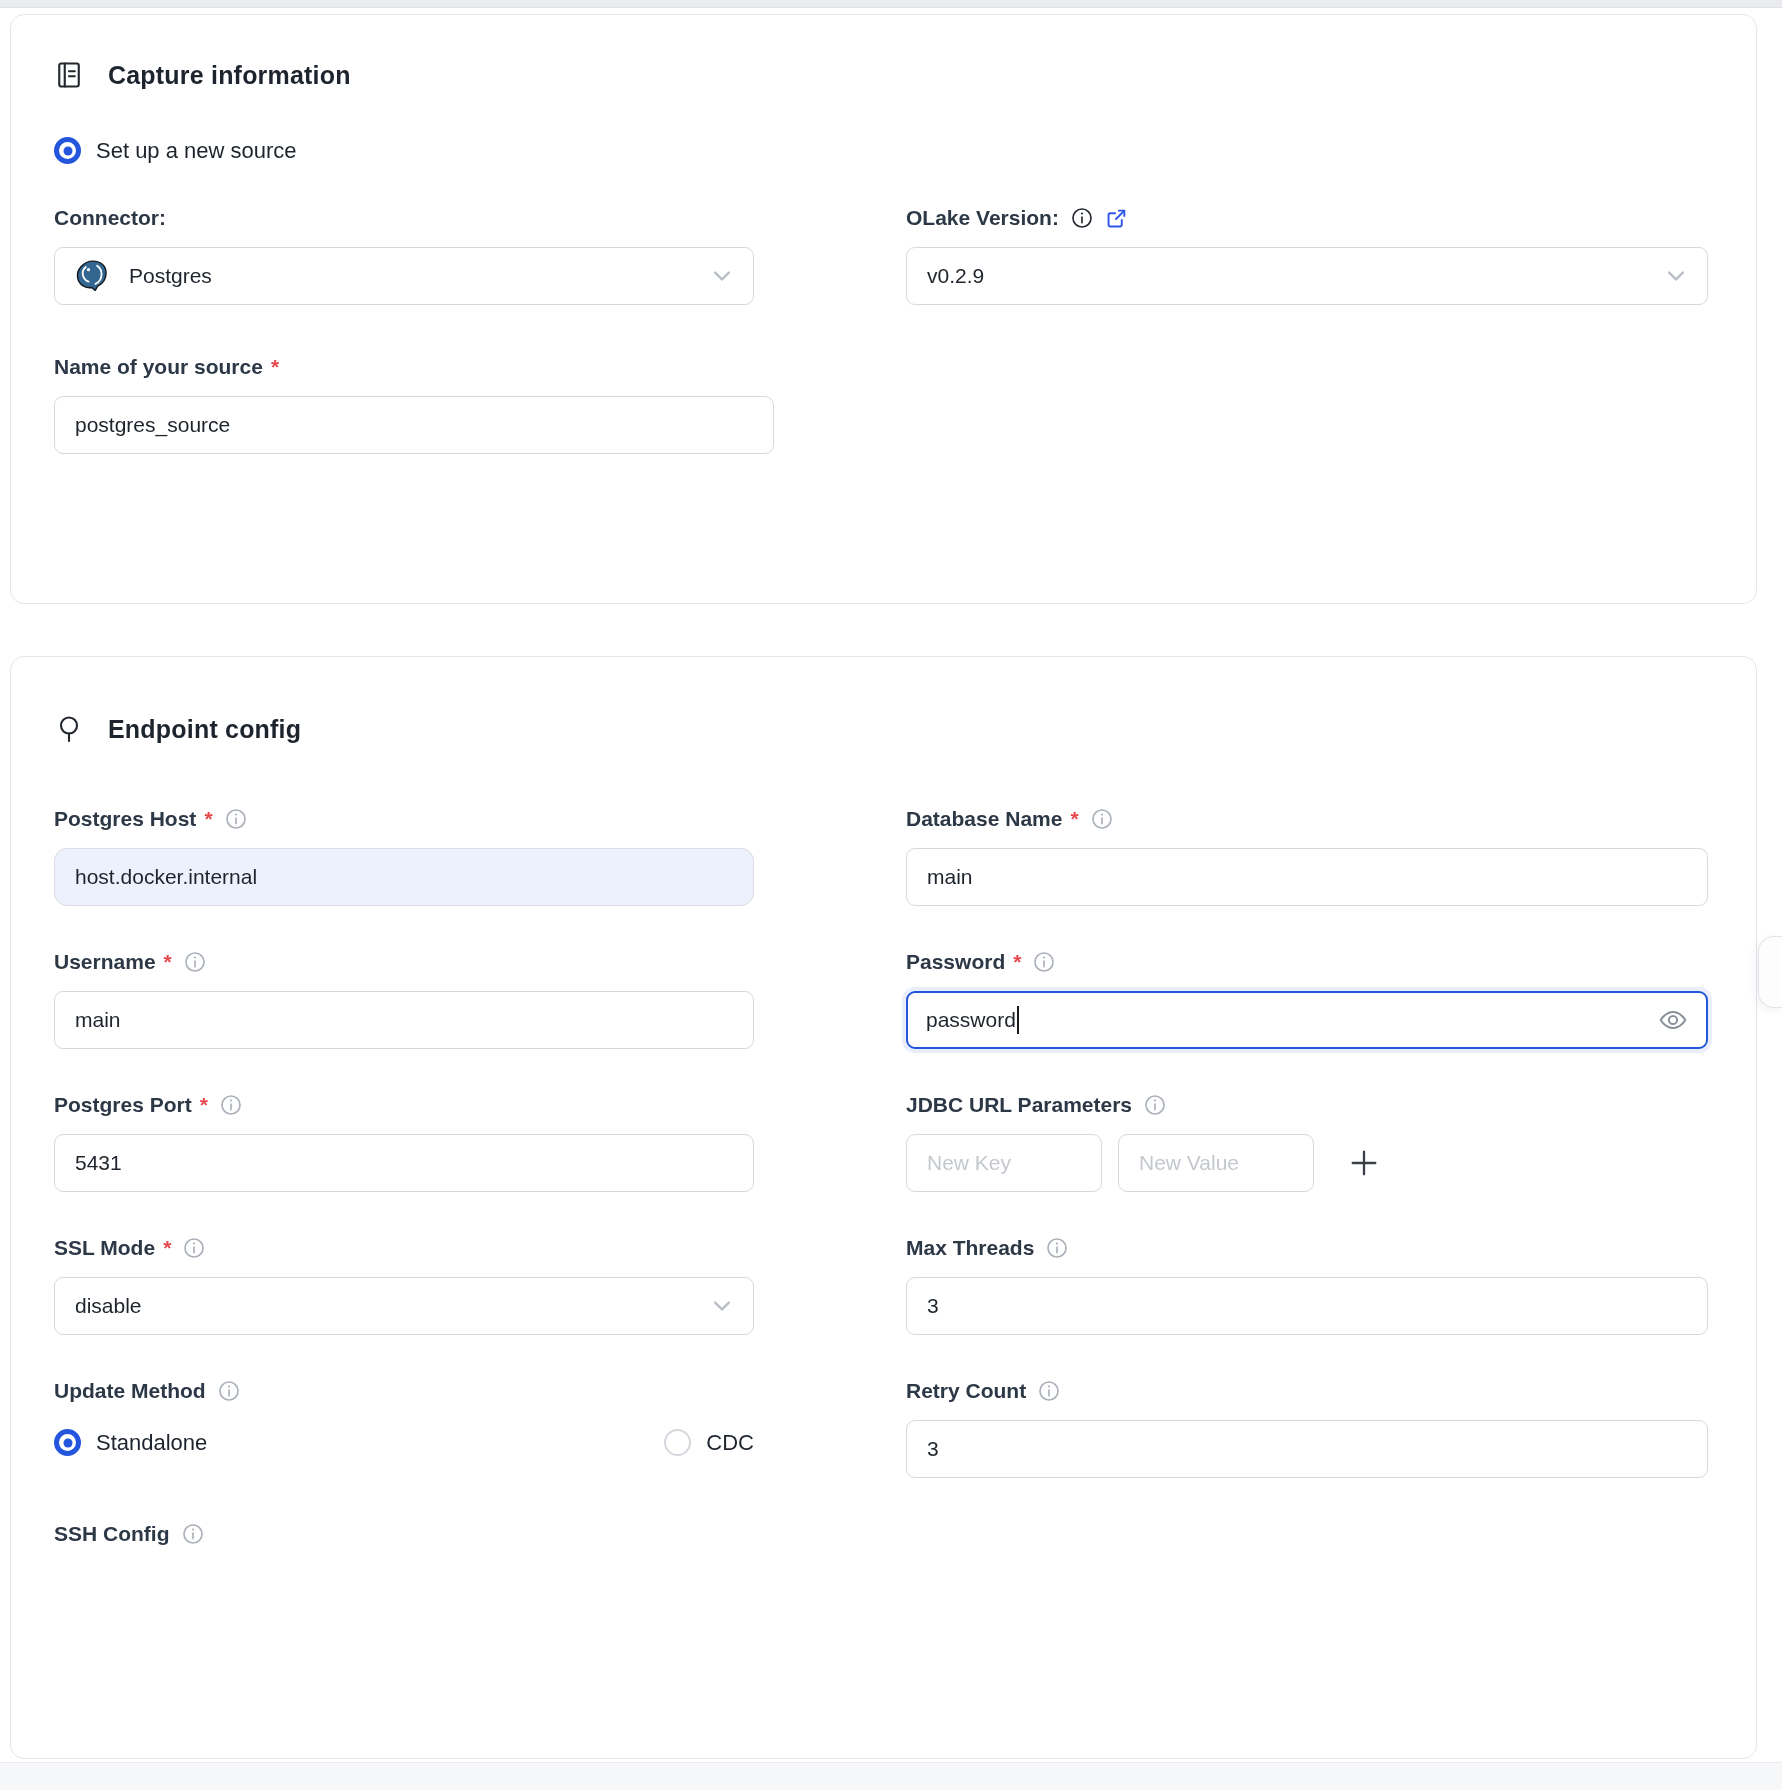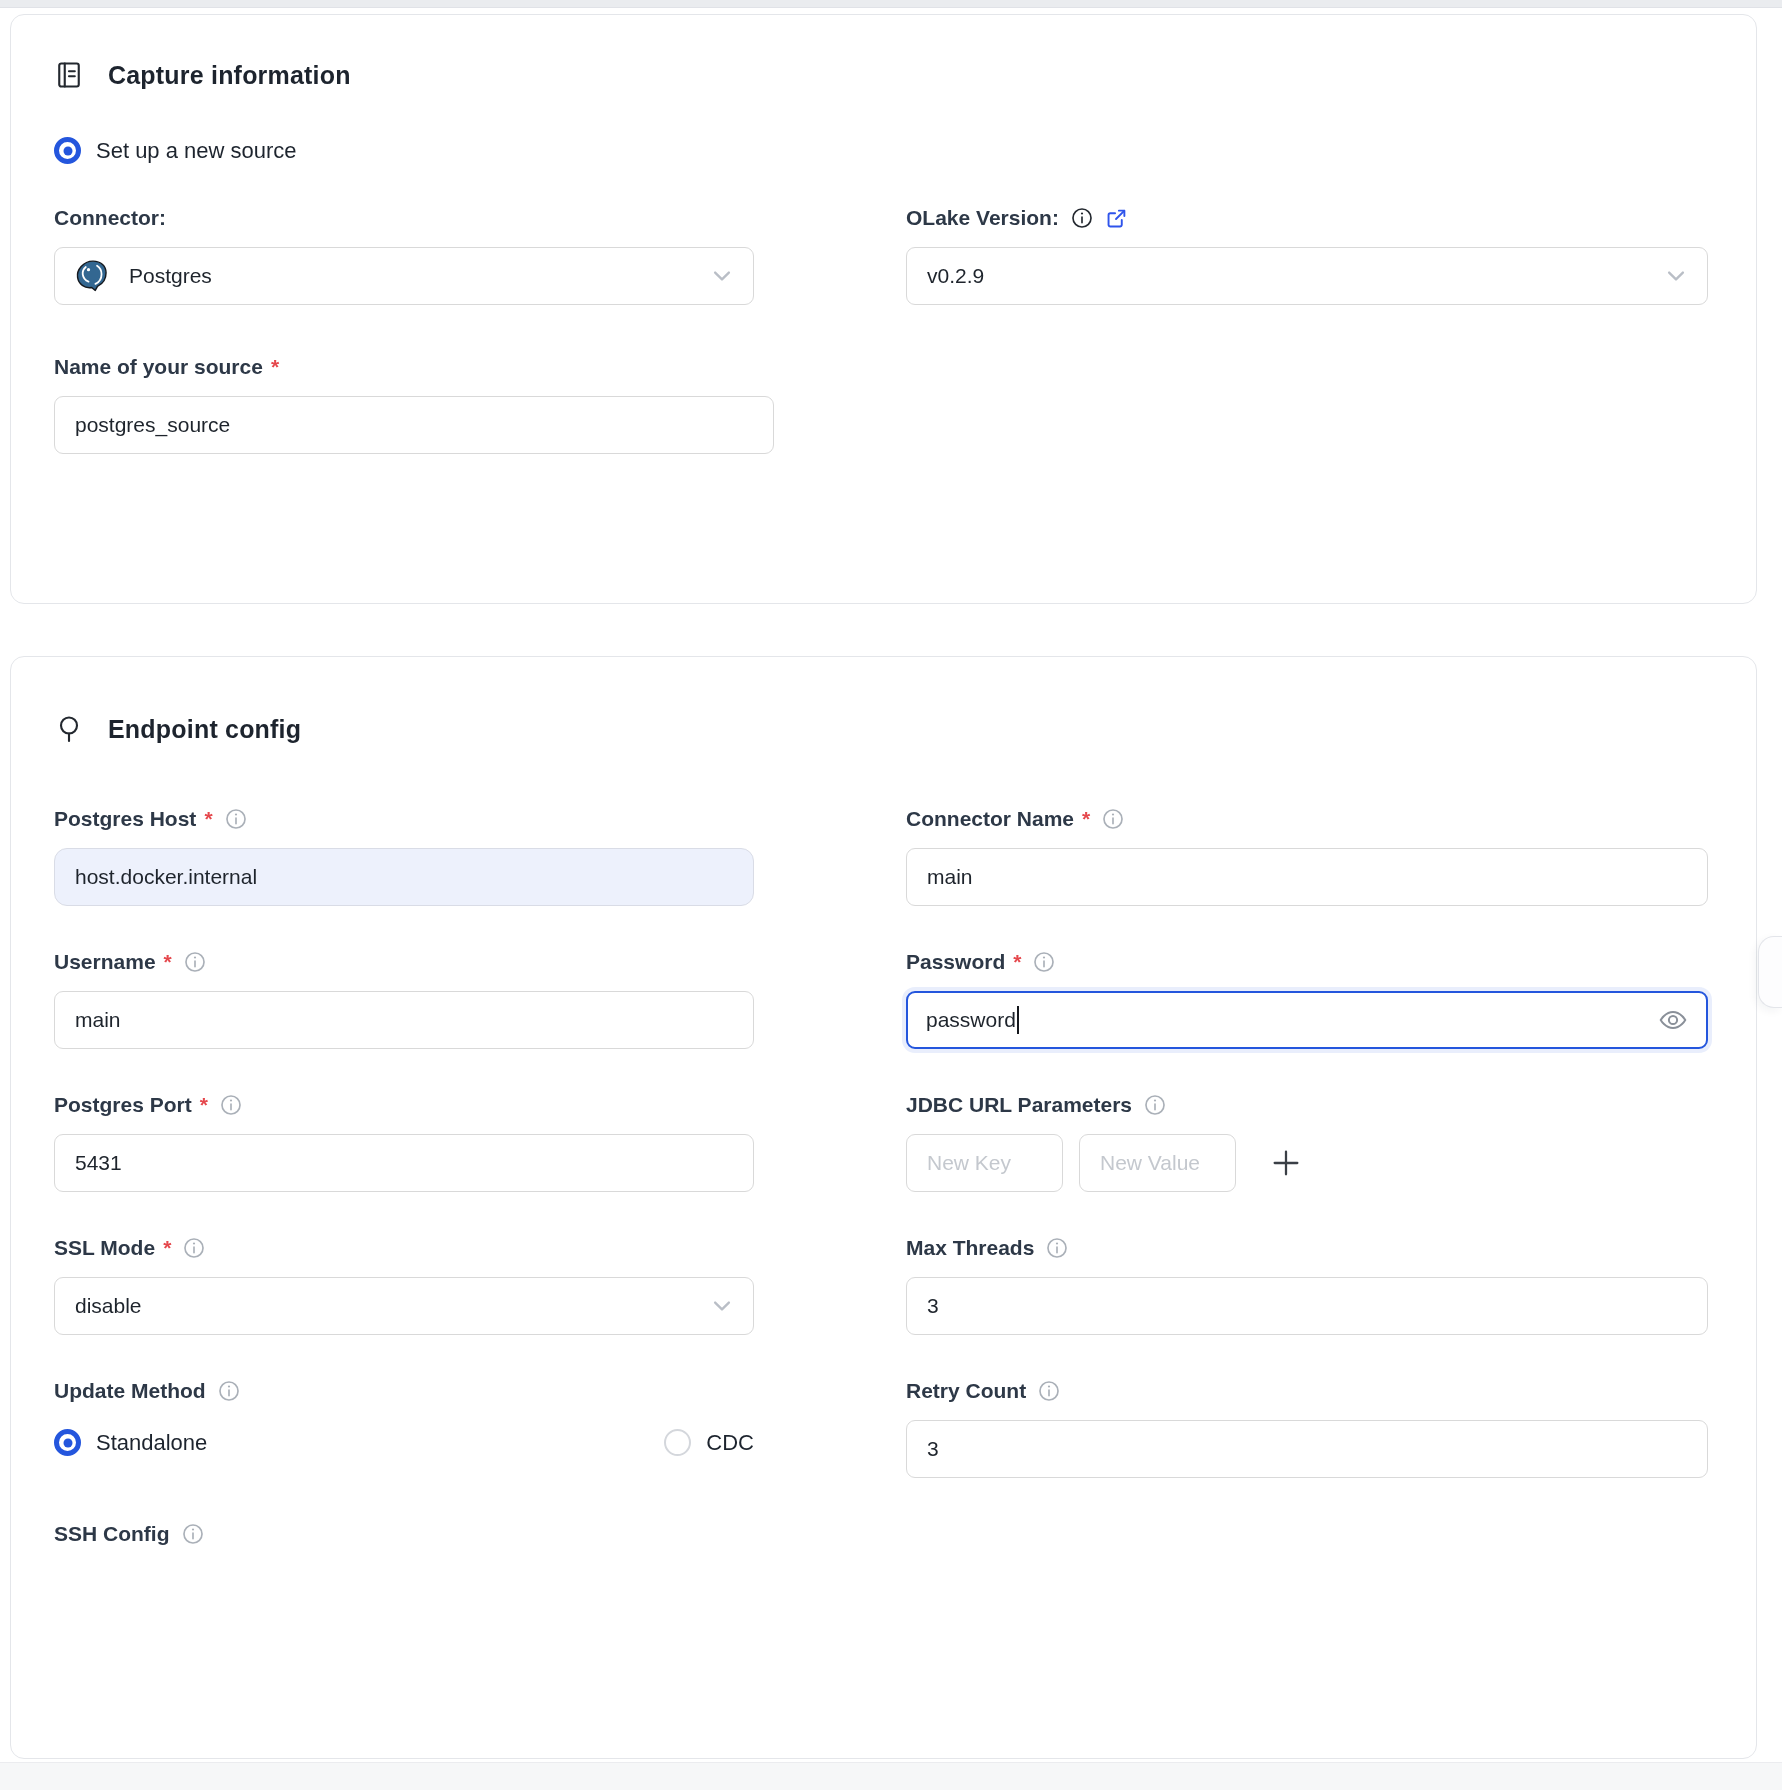--- a/index.html
+++ b/index.html
@@ -78,21 +78,21 @@
   .eye { margin-left: auto; width: 30px; height: 30px; display: inline-flex; cursor: pointer; }
 
   
   .two-col { display: grid; grid-template-columns: 700px 802px; column-gap: 152px; }
   .connector-grid { margin-top: 42px; }
   .name-block { margin-top: 50px; width: 720px; }
   .form-grid { margin-top: 62px; row-gap: 44px; }
   .pg-logo { width: 36px; height: 36px; margin-right: 18px; flex: none; }
 
   .jdbc-row { display: flex; align-items: center; }
-  .jdbc-input { width: 157px; height: 58px; }
+  .jdbc-input { width: 196px; height: 58px; }
   .jdbc-gap { width: 16px; flex: none; }
   .plus-btn {
     margin-left: 32px; width: 36px; height: 36px; display: inline-flex;
     align-items: center; justify-content: center; cursor: pointer;
   }
 
   .method-row { display: flex; align-items: center; margin-top: 26px; column-gap: 48px; justify-content: space-between; }
   .method-item { display: flex; align-items: center; gap: 15px; }
 
   .bottom-band {
@@ -214,21 +214,21 @@
               <line x1="10" y1="9.2" x2="10" y2="14.3" stroke-linecap="round"></line>
             <circle cx="10" cy="5.9" r="1" fill="#aab0b8" stroke="none"></circle>
           </svg>
         </span>
       </div>
       <input class="input input-host" type="text" value="host.docker.internal" style="">
     </div>
 
     <div>
       <div class="label-row">
-        <span class="label">Connector Name</span>
+        <span class="label">Database Name</span>
         <span class="req">*</span>
         <span class="info-ic">
           <svg viewBox="0 0 20 20" fill="none" stroke="#aab0b8" stroke-width="1.5">
             <circle cx="10" cy="10" r="8.2"></circle>
               <line x1="10" y1="9.2" x2="10" y2="14.3" stroke-linecap="round"></line>
             <circle cx="10" cy="5.9" r="1" fill="#aab0b8" stroke="none"></circle>
           </svg>
         </span>
       </div>
       <input class="input" type="text" value="main" style="">

